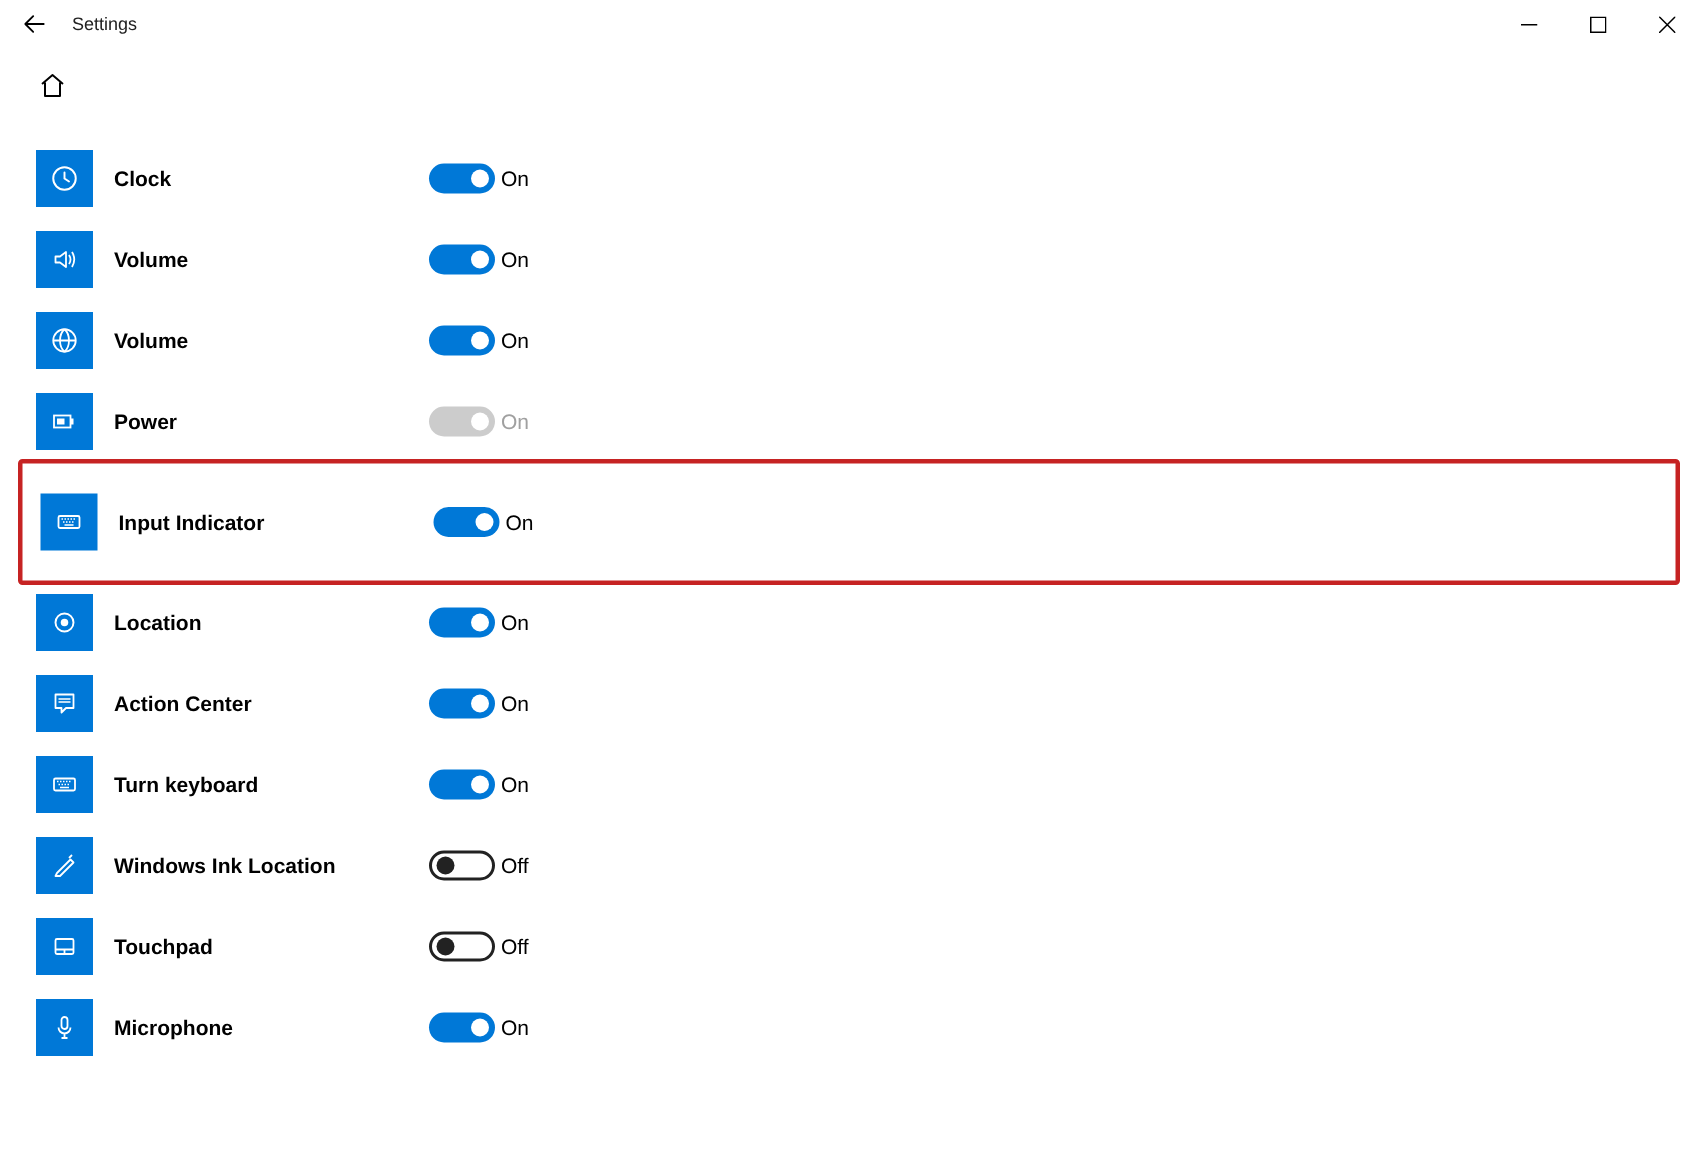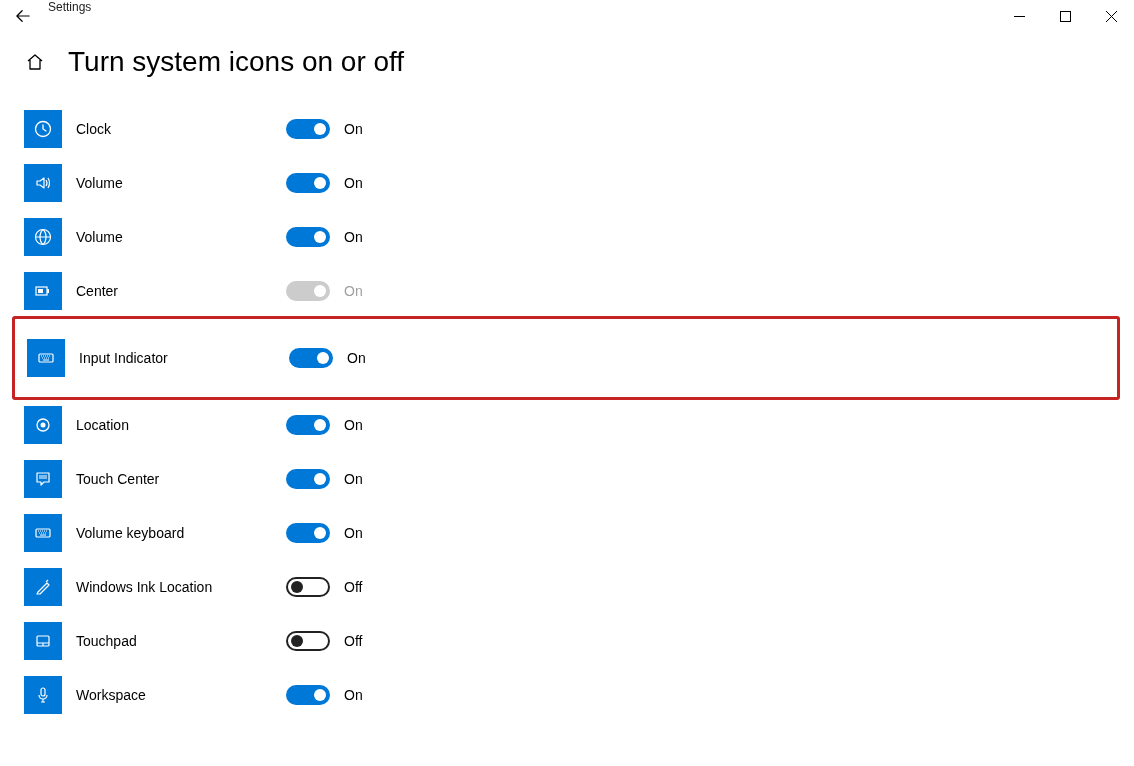--- a/index.html
+++ b/index.html
@@ -8,20 +8,21 @@
     width: 1134px; height: 766px;
     font-family: "Segoe UI", Tahoma, sans-serif;
     background: #ffffff;
     color: #000;
     overflow: hidden;
   }
   
   .titlebar {
     height: 32px;
     display: flex;
+    align-items: center;
     user-select: none;
   }
   .tb-back {
     width: 46px; height: 32px;
     display: flex; align-items: center; justify-content: center;
     color: #000;
   }
   .tb-back svg { width: 14px; height: 14px; }
   .tb-title {
     font-size: 12px;
@@ -75,20 +76,21 @@
     display: flex; align-items: center; justify-content: center;
     color: #fff;
     flex-shrink: 0;
   }
   .icon-tile svg { width: 20px; height: 20px; }
   .label {
     font-size: 14px;
     color: #000;
     margin-left: 14px;
     flex-shrink: 0;
+    font-weight: bold;
   }
   .spacer {
     flex: 1;
     min-width: 20px;
   }
   .toggle-col {
     display: flex;
     align-items: center;
     width: 128px;
     margin-left: auto;
@@ -123,21 +125,21 @@
     top: 2px;
   }
   .toggle.disabled {
     background: #ccc;
   }
   .toggle.disabled .knob {
     background: #fff;
     right: 4px;
   }
   .state {
-    margin-left: 14px;
+    margin-left: 4px;
     font-size: 14px;
     color: #000;
   }
   .state.dim { color: #a0a0a0; }
 
   
   .row-inner {
     display: flex;
     align-items: center;
     width: 390px;
@@ -170,21 +172,20 @@
       </svg>
   </div>
 </div>
 
 <div class="header">
   <div class="home-icon">
     <svg viewBox="0 0 20 20">
         <path d="M3 9 L10 3 L17 9 M5 8 V17 H15 V8" stroke="currentColor" stroke-width="1.3" fill="none" stroke-linejoin="round"></path>
       </svg>
   </div>
-  <div class="page-title">Turn system icons on or off</div>
 </div>
 
 <div class="list">
 
   <div class="row-wrap">
     <div class="row-inner">
       <div class="icon-tile">
         <svg viewBox="0 0 20 20">
             <circle cx="10" cy="10" r="7.5" stroke="currentColor" stroke-width="1.3" fill="none"></circle>
             <path d="M10 6 V10 L13 12" stroke="currentColor" stroke-width="1.3" fill="none" stroke-linecap="round"></path>
@@ -241,21 +242,21 @@
 
   <div class="row-wrap">
     <div class="row-inner">
       <div class="icon-tile">
         <svg viewBox="0 0 20 20">
             <rect x="3" y="6" width="11" height="8" stroke="currentColor" stroke-width="1.2" fill="none"></rect>
             <rect x="14" y="8" width="2" height="4" fill="currentColor"></rect>
             <rect x="5" y="8" width="5" height="4" fill="currentColor"></rect>
           </svg>
       </div>
-      <div class="label">Center</div>
+      <div class="label">Power</div>
       <div class="spacer"></div>
       <div class="toggle-col">
         <div class="toggle disabled">
             <div class="knob"></div>
           </div>
         <div class="state dim">On</div>
       </div>
     </div>
   </div>
 
@@ -298,40 +299,40 @@
   </div>
 
   <div class="row-wrap">
     <div class="row-inner">
       <div class="icon-tile">
         <svg viewBox="0 0 20 20">
             <path d="M4 4 H16 V13 H11 L8 16 V13 H4 Z" stroke="currentColor" stroke-width="1.2" fill="none" stroke-linejoin="round"></path>
             <path d="M6 7 H14 M6 9 H14" stroke="currentColor" stroke-width="1"></path>
           </svg>
       </div>
-      <div class="label">Touch Center</div>
+      <div class="label">Action Center</div>
       <div class="spacer"></div>
       <div class="toggle-col">
         <div class="toggle on">
             <div class="knob"></div>
           </div>
         <div class="state">On</div>
       </div>
     </div>
   </div>
 
   <div class="row-wrap">
     <div class="row-inner">
       <div class="icon-tile">
         <svg viewBox="0 0 20 20">
             <rect x="3" y="6" width="14" height="8" stroke="currentColor" stroke-width="1.2" fill="none" rx="1"></rect>
             <path d="M5 8h1M7 8h1M9 8h1M11 8h1M13 8h1M6 10h1M8 10h1M10 10h1M12 10h1M7 12h6" stroke="currentColor" stroke-width="1"></path>
           </svg>
       </div>
-      <div class="label">Volume keyboard</div>
+      <div class="label">Turn keyboard</div>
       <div class="spacer"></div>
       <div class="toggle-col">
         <div class="toggle on">
             <div class="knob"></div>
           </div>
         <div class="state">On</div>
       </div>
     </div>
   </div>
 
@@ -374,21 +375,21 @@
   </div>
 
   <div class="row-wrap">
     <div class="row-inner">
       <div class="icon-tile">
         <svg viewBox="0 0 20 20">
             <rect x="8" y="3" width="4" height="8" rx="2" stroke="currentColor" stroke-width="1.2" fill="none"></rect>
             <path d="M6 10 a4 4 0 0 0 8 0 M10 14 V17 M8 17 H12" stroke="currentColor" stroke-width="1.2" fill="none"></path>
           </svg>
       </div>
-      <div class="label">Workspace</div>
+      <div class="label">Microphone</div>
       <div class="spacer"></div>
       <div class="toggle-col">
         <div class="toggle on">
             <div class="knob"></div>
           </div>
         <div class="state">On</div>
       </div>
     </div>
   </div>
 

